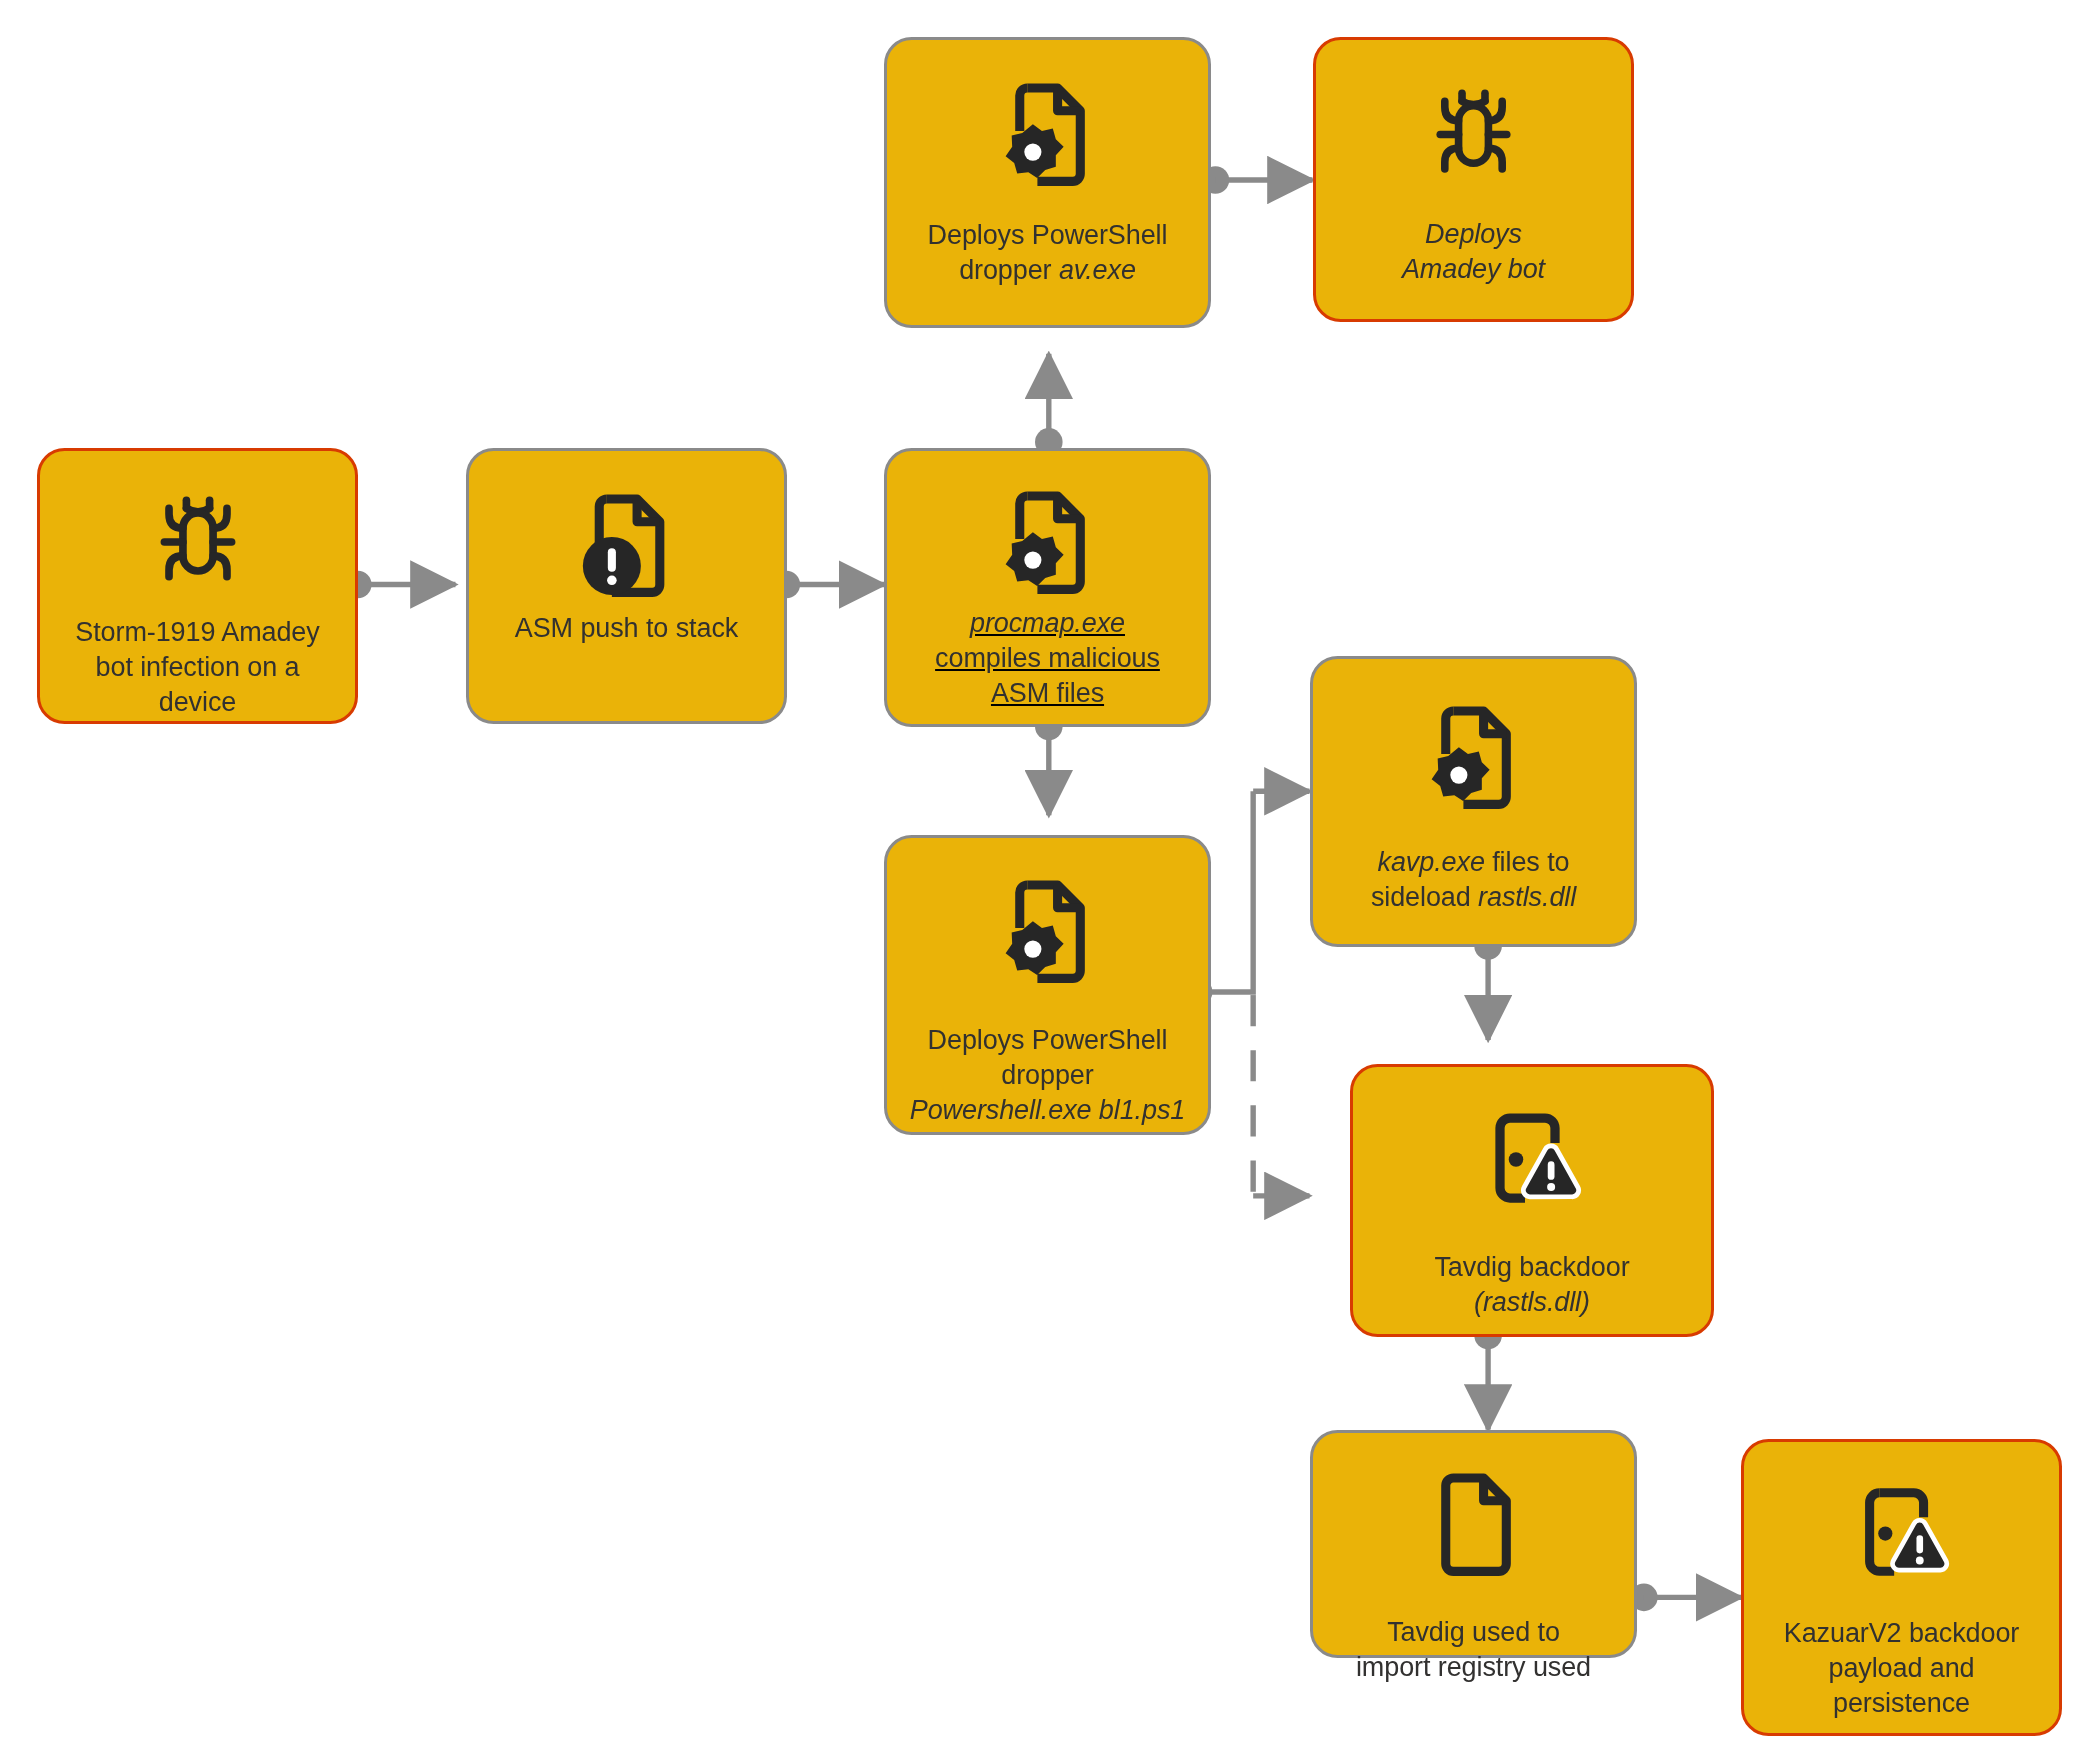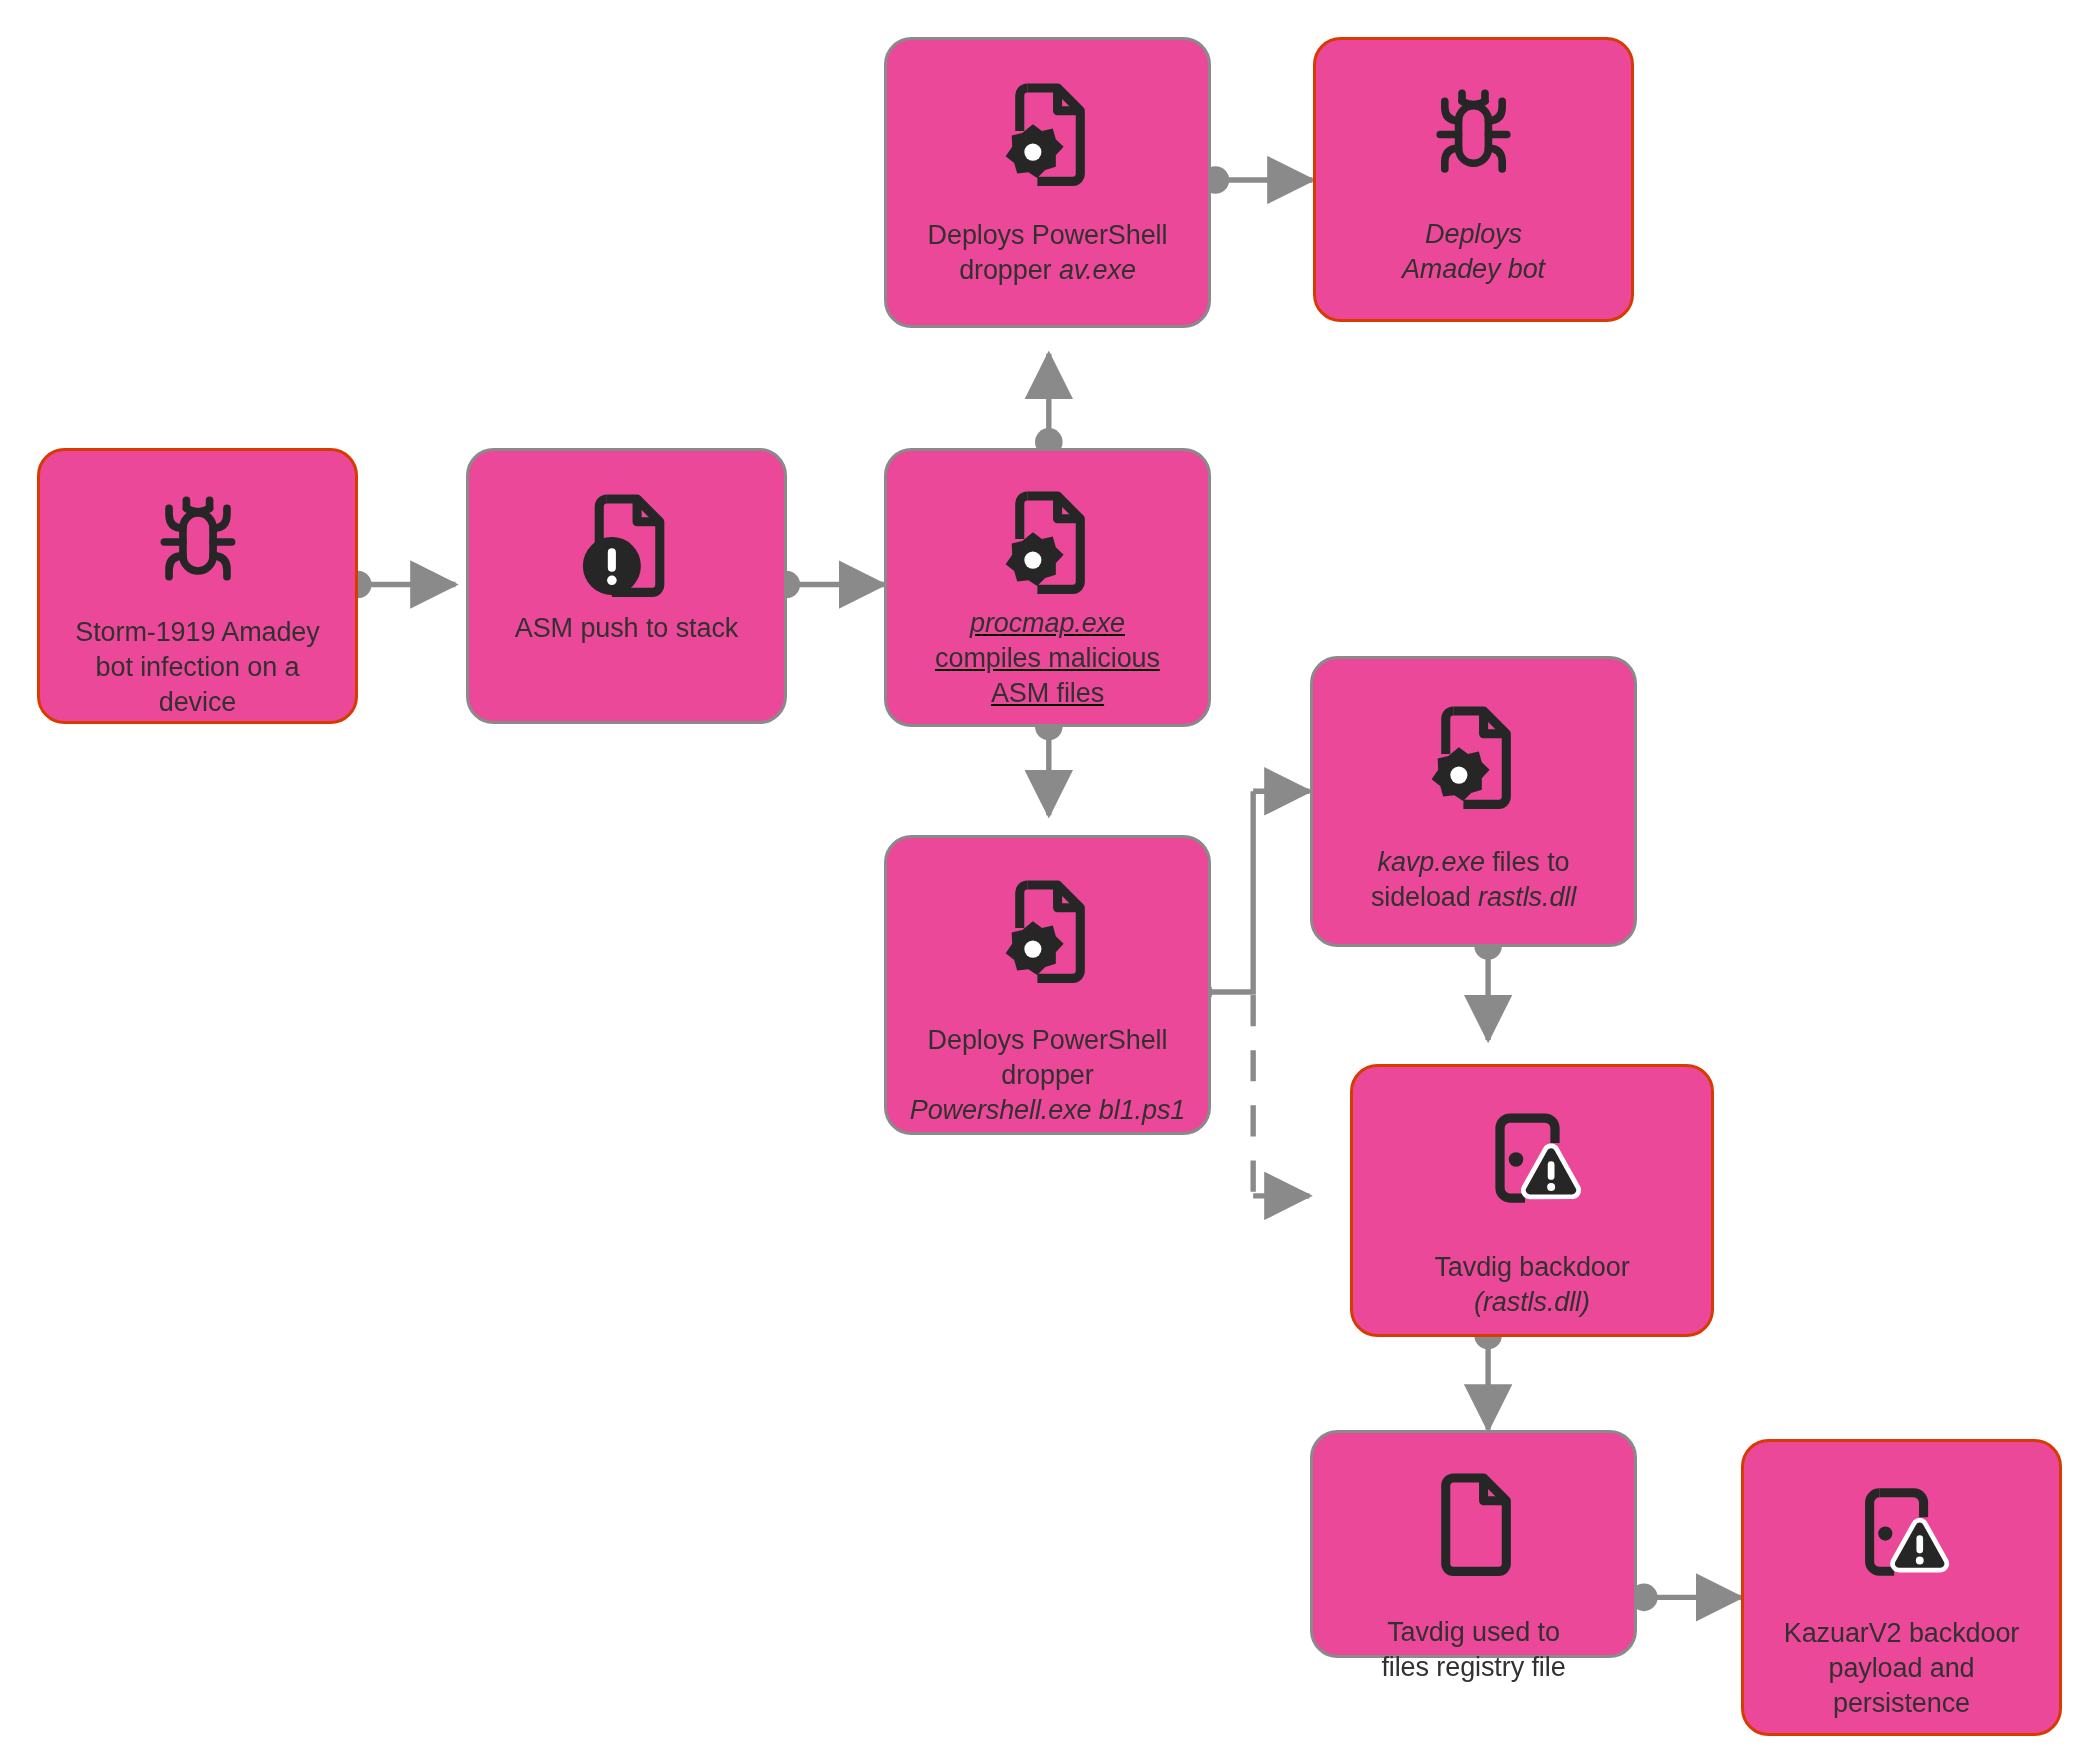--- a/index.html
+++ b/index.html
@@ -4,21 +4,21 @@
 <style>
   html,body{margin:0;padding:0;background:#ffffff;}
   body{
     font-family:"Liberation Sans","DejaVu Sans",sans-serif;
     width:2097px;height:1751px;position:relative;overflow:hidden;
   }
   #diagram{position:absolute;inset:0;width:2097px;height:1751px;}
   .node-box{
     position:absolute;
     box-sizing:border-box;
-    background:#ec4899;
+    background:#eab308;
     border:3px solid #8a8a8a;
     border-radius:27.6px;
     display:flex;
     flex-direction:column;
     align-items:center;
     justify-content:flex-start;
   }
   .node-box.accent{border-color:#d83b01;}
   .node-icon{
     display:flex;align-items:center;justify-content:center;
@@ -264,21 +264,21 @@
 
 <div class="node-box" style="left:1310px;top:1430px;width:327px;height:228px;padding-top:40px;">
   <div class="node-icon" style="height:120px;">
     <svg width="101" height="111" viewBox="0 0 40 44" fill="none">
       <path d="M12 2 H24 L33 11 V36 a3,3 0 0 1 -3,3 H12 a3,3 0 0 1 -3,-3 V5 a3,3 0 0 1 3,-3 Z" stroke="#262626" stroke-width="3.6" stroke-linejoin="round" fill="none"></path>
       <path d="M24 2 V11 H33" stroke="#262626" stroke-width="3.6" stroke-linejoin="round" fill="none"></path>
     </svg>
   </div>
   <div class="node-label" style="margin-top:31px;">
     <div>Tavdig used to</div>
-    <div>files registry file</div>
+    <div>import registry used</div>
   </div>
 </div>
 
 <div class="node-box accent" style="left:1741px;top:1439px;width:321px;height:297px;padding-top:35px;">
   <div class="node-icon" style="height:114px;">
     <svg width="103" height="105" viewBox="0 0 42 42" fill="none">
       <path d="M12 4 H26 a4,4 0 0 1 4,4 V14" stroke="#262626" stroke-width="3.7" stroke-linejoin="round" fill="none"></path>
       <path d="M12 4 a4,4 0 0 0 -4,4 V32 a4,4 0 0 0 4,4 H18" stroke="#262626" stroke-width="3.7" stroke-linejoin="round" fill="none"></path>
       <circle cx="14.4" cy="20.6" r="2.9" fill="#262626"></circle>
       <path d="M28.4 15.2 a2.6,2.6 0 0 1 2.3,1.35 L39.1,31.6 a2.6,2.6 0 0 1 -2.3,3.9 H20

